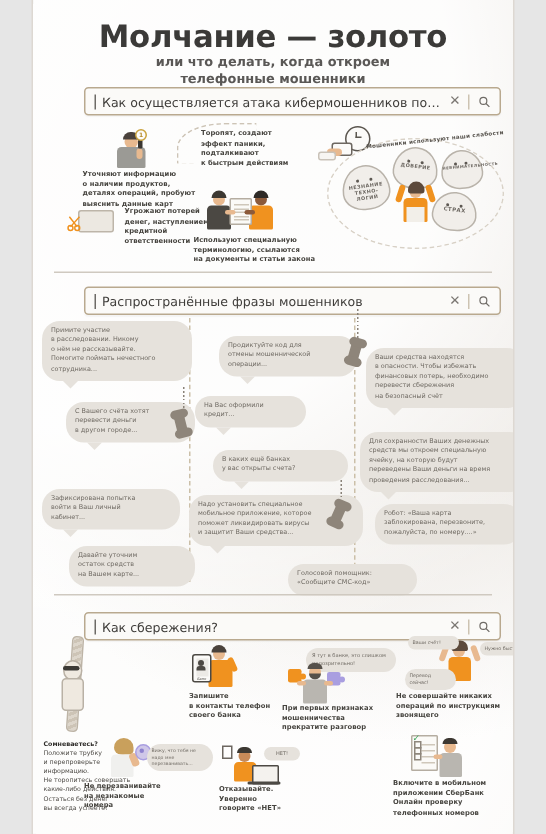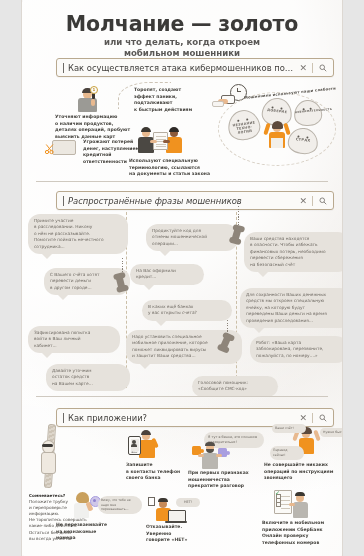--- a/index.html
+++ b/index.html
@@ -52,21 +52,21 @@
   .s-text{
     flex:1 1 auto;padding-left:4px;font-size:8.4px;color:#3f3d3a;
     white-space:nowrap;overflow:hidden;text-overflow:ellipsis;
   }
   .s-clear{flex:0 0 auto;font-size:9px;color:#7a7672;padding:0 5px;}
   .s-div{flex:0 0 auto;width:1px;height:10px;background:#cdc3b2;}
   .s-mag{flex:0 0 auto;width:20px;display:flex;align-items:center;justify-content:center;}
   .s-mag svg{width:8px;height:8px;}
 
   #search-1{left:34px;top:58px;width:276px;}
-  #search-2{left:34px;top:191px;width:276px;font-style:italic;}
+  #search-2{left:34px;top:191px;width:276px;}
   #search-3{left:34px;top:408px;width:276px;}
 
   
   .hr{position:absolute;height:1px;background:#cfc9c0;}
 
   .col-sep{position:absolute;width:0;border-left:1px dashed #cbbfa8;}
 
   
   .cap{
     position:absolute;font-size:4.5px;font-weight:bold;line-height:1.45;
@@ -155,21 +155,21 @@
 <body>
 
 <div class="edge-l"></div>
 <div class="edge-r"></div>
 
 <div class="page">
 
   <div class="title">Молчание — золото</div>
   <div class="subtitle">
     <div>или что делать, когда откроем</div>
-    <div>мобильном мошенники</div>
+    <div>телефонные мошенники</div>
   </div>
 
   <div class="search" id="search-1">
     <span class="caret"></span>
     <span class="s-text">Как осуществляется атака кибермошенников по телефону?</span>
     <span class="s-clear">✕</span>
     <span class="s-div"></span>
     <span class="s-mag">
       <svg viewBox="0 0 16 16">
           <circle cx="6.5" cy="6.5" r="4.6" fill="none" stroke="#6f6b66" stroke-width="1.6"></circle>
@@ -348,21 +348,21 @@
     <div class="handset" style="left:95px;top:274px;transform:rotate(-14deg);"></div>
 
     <div class="phone-cord" style="left:205px;top:320px;height:16px;"></div>
     <div class="handset" style="left:200px;top:334px;transform:rotate(24deg);"></div>
 
     <div class="hr" style="left:14px;top:396px;width:292px;"></div>
   </div>
 
   <div class="search" id="search-3">
     <span class="caret"></span>
-    <span class="s-text">Как приложении?</span>
+    <span class="s-text">Как сбережения?</span>
     <span class="s-clear">✕</span>
     <span class="s-div"></span>
     <span class="s-mag">
       <svg viewBox="0 0 16 16">
           <circle cx="6.5" cy="6.5" r="4.6" fill="none" stroke="#6f6b66" stroke-width="1.6"></circle>
           <line x1="10" y1="10" x2="14.5" y2="14.5" stroke="#6f6b66" stroke-width="1.6"></line>
         </svg>
     </span>
   </div>
 

